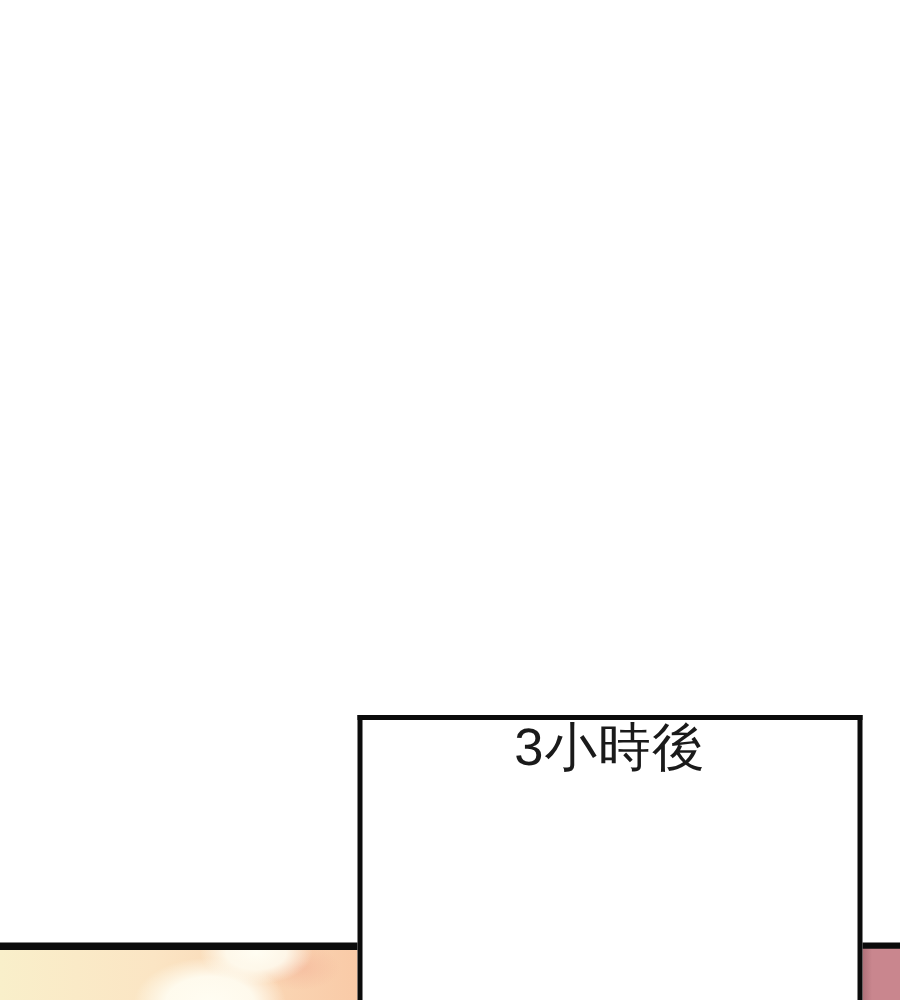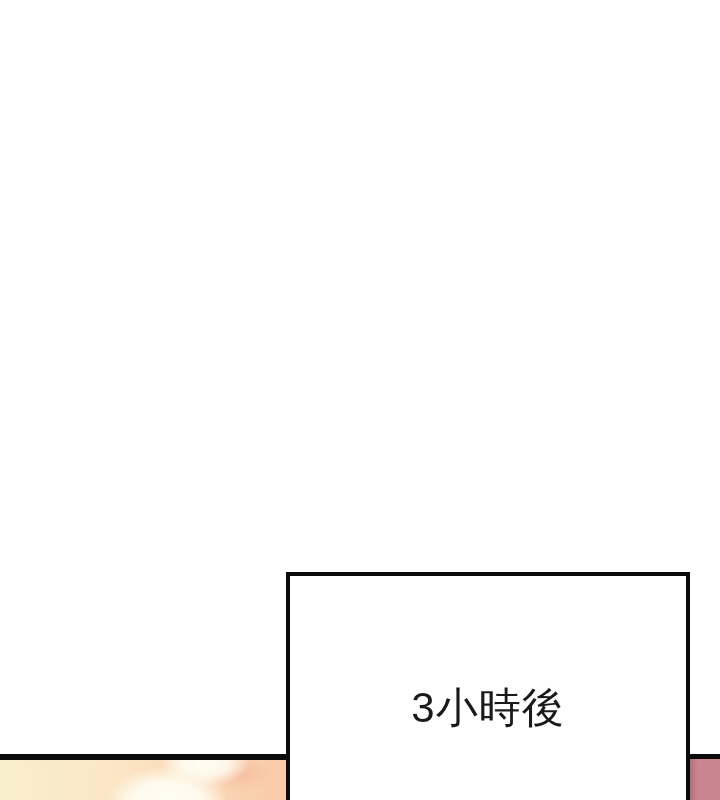--- a/index.html
+++ b/index.html
@@ -61,21 +61,20 @@
     height: 230px;
     box-sizing: border-box;
     background: #ffffff;
     border: 4px solid var(--line-color, #0b0b0b);
     border-bottom: none;
     display: flex;
     justify-content: center;
     align-items: flex-start;
   }
   .caption-text {
-    padding-top: 110px;
     font-size: 42px;
     line-height: 1.05;
     letter-spacing: 1px;
     color: var(--text-color, #1a1a1a);
     white-space: nowrap;
   }
 </style>
 </head>
 <body>
 

